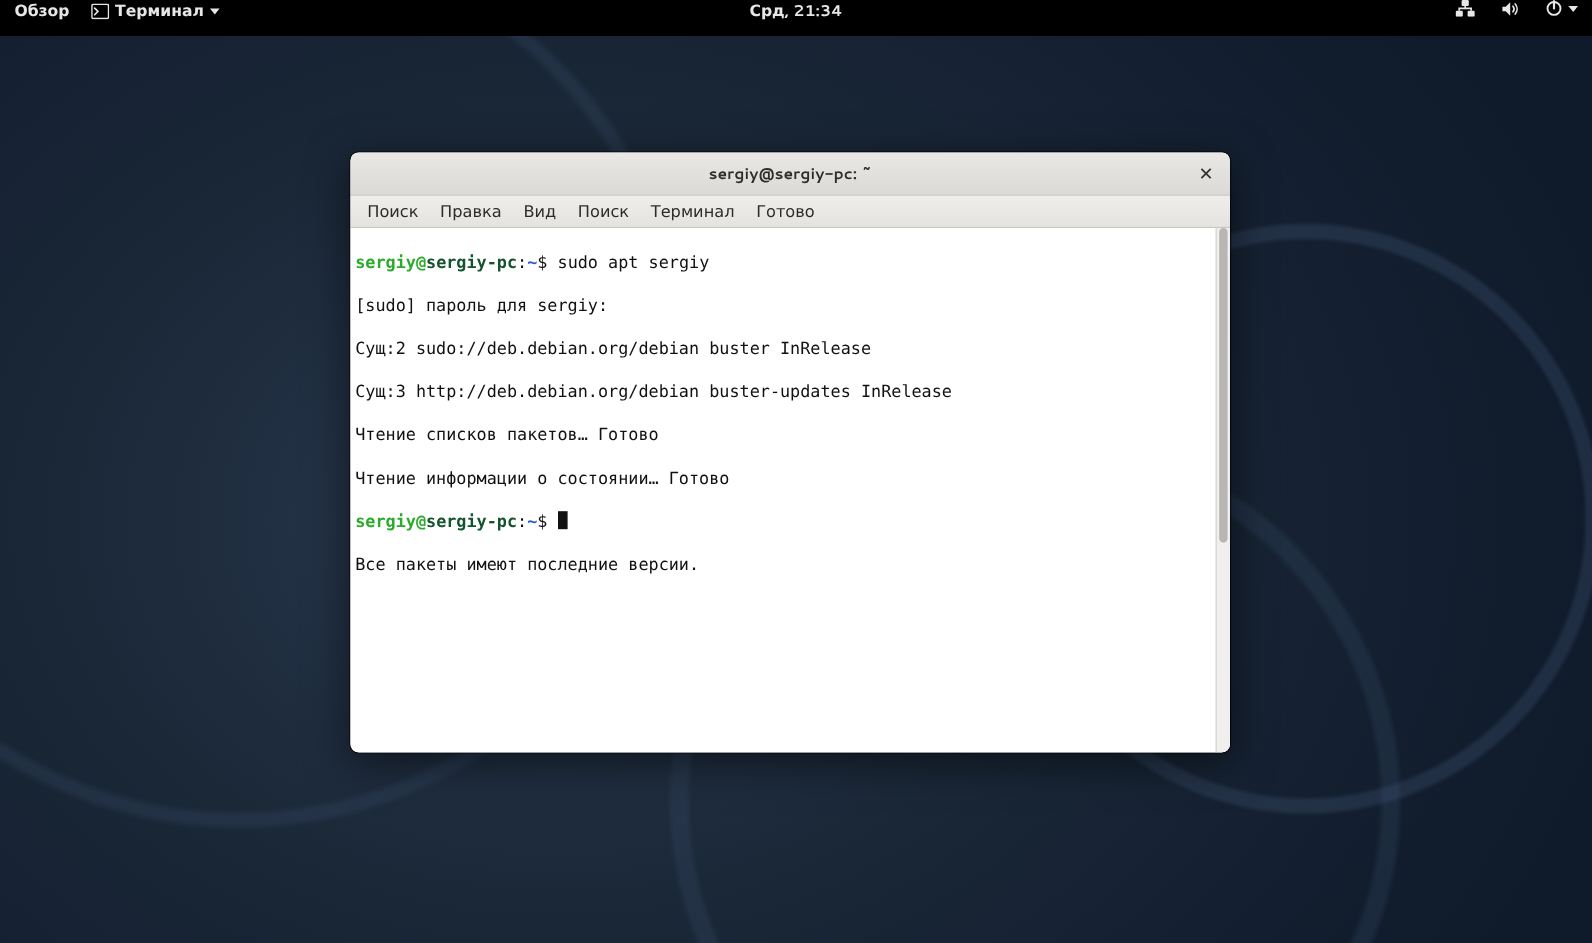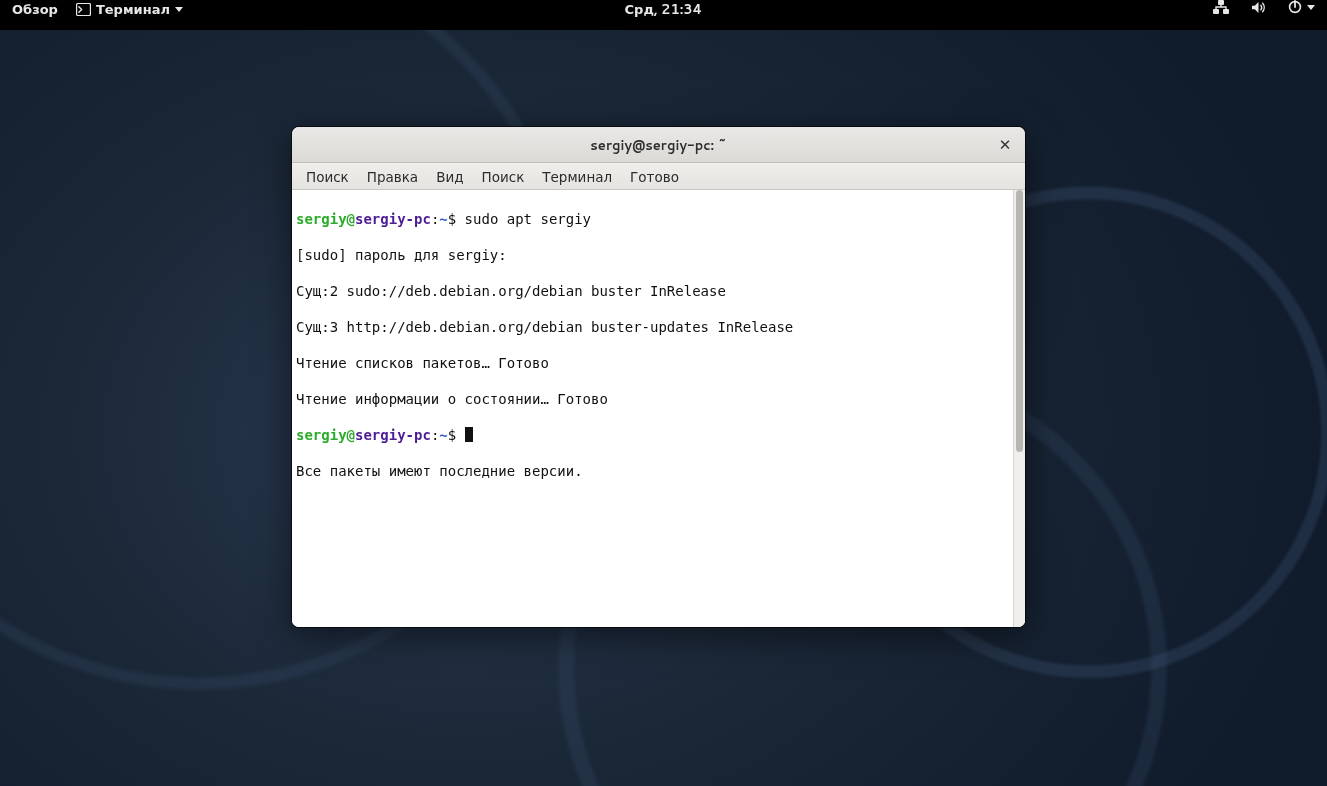--- a/index.html
+++ b/index.html
@@ -94,21 +94,21 @@
     position: absolute; right: 0; top: 0; bottom: 0;
     width: 12px;
     background: #f0efed;
     border-left: 1px solid #d7d5d1;
   }
   .scrollbar-thumb {
     position: absolute; top: 0; left: 2px; right: 2px; height: 60%;
     background: #b8b6b1; border-radius: 4px;
   }
   .p-user { color: #2bab2b; font-weight: 700; }
-  .p-host { color: #4c1d95; font-weight: 700; margin-top: 28px; }
+  .p-host { color: #14532d; font-weight: 700; margin-top: 28px; }
   .p-col  { color: #111; }
   .p-path { color: #2b5cc7; font-weight: 700; }
   .p-doll { color: #111; }
   .cursor-block { display:inline-block; width: 8px; height: 15px; background: #111; vertical-align: -2px; }
   .line { padding-left: 2px; }
 </style>
 </head>
 <body>
 
 <div class="swirl"></div>

